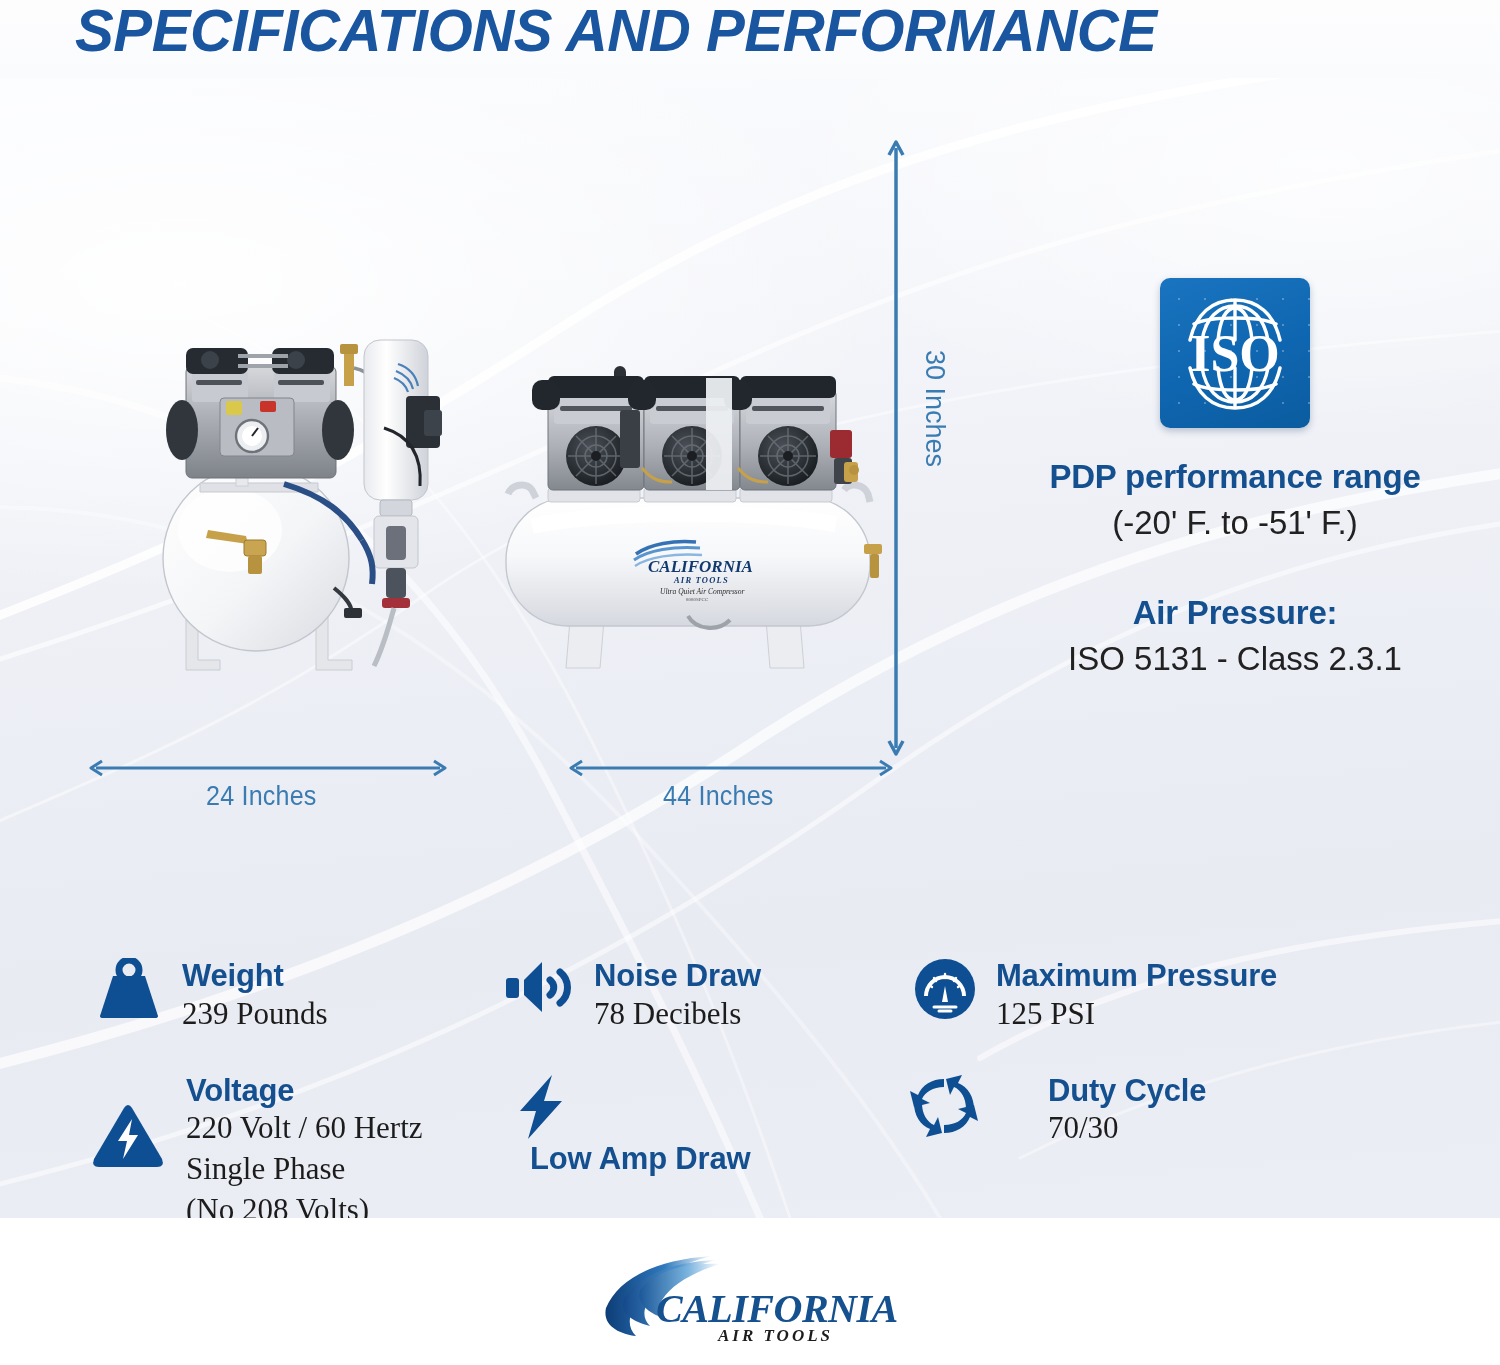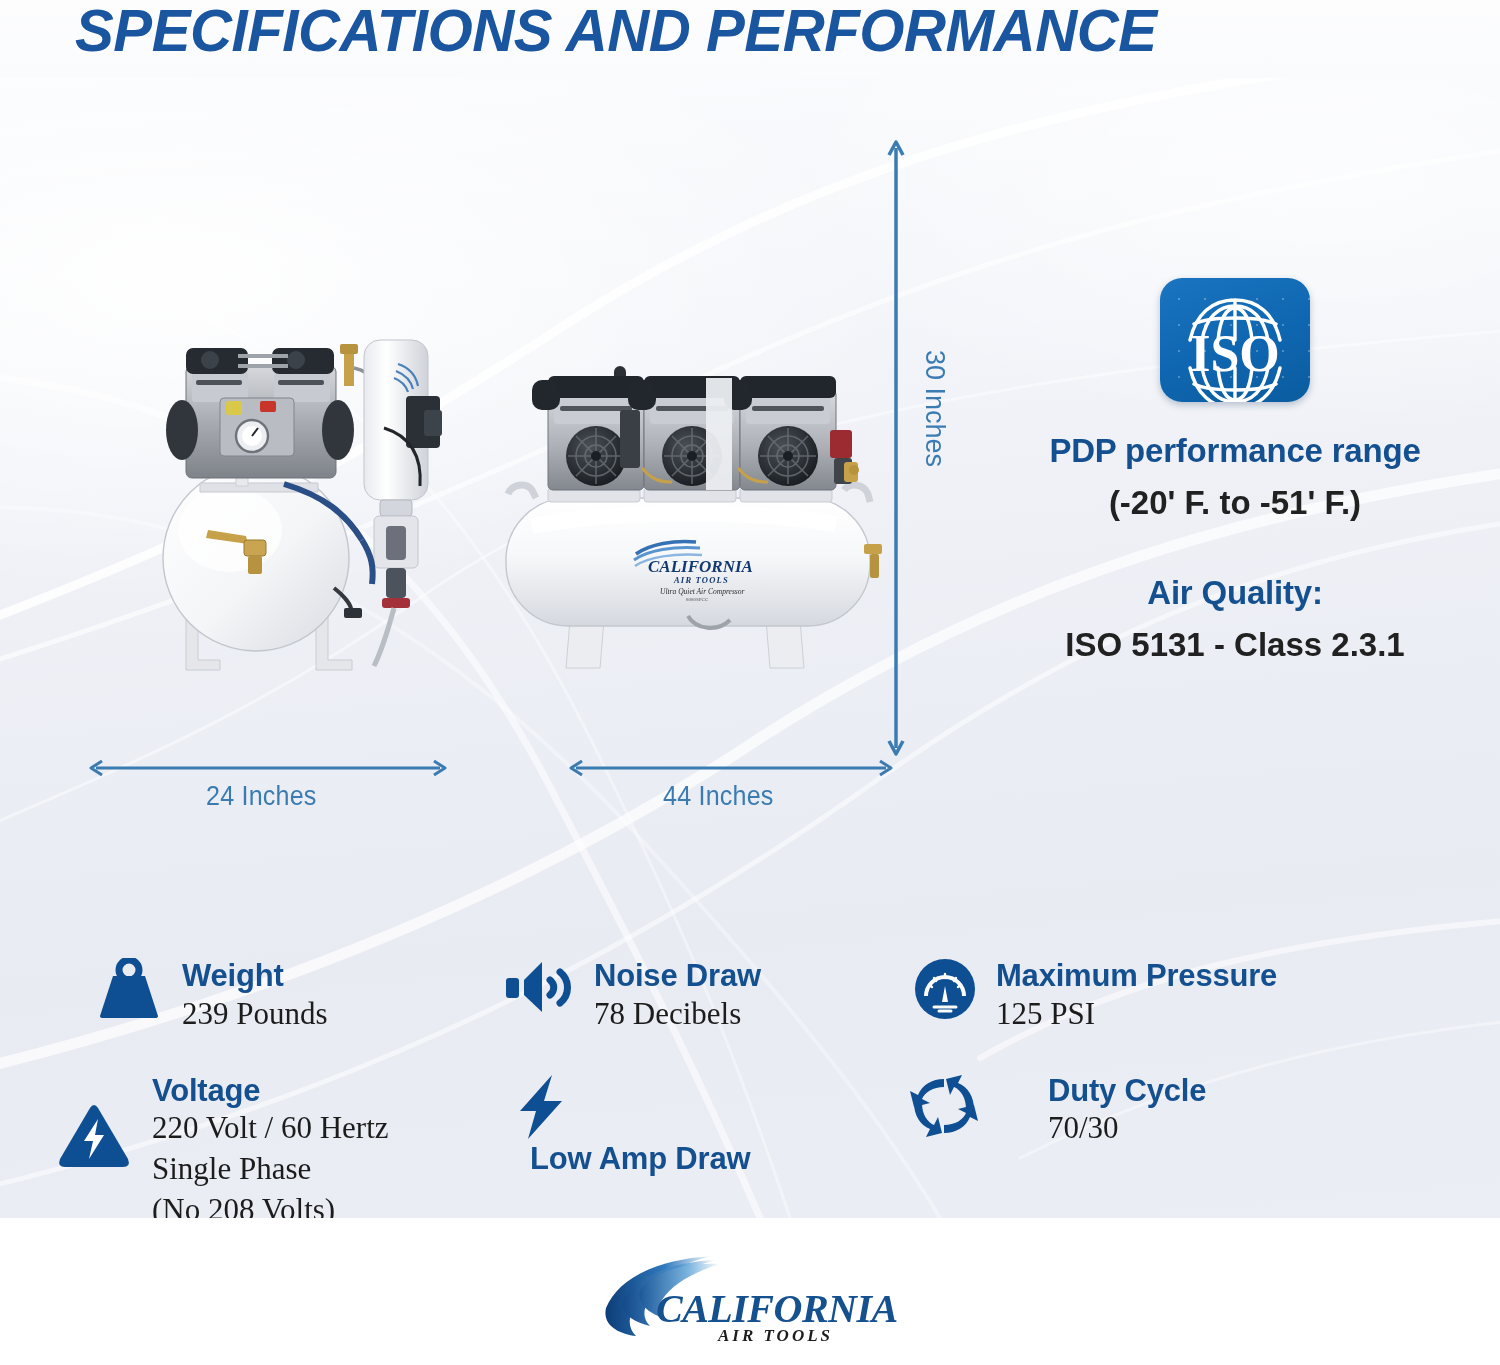--- a/index.html
+++ b/index.html
@@ -55,37 +55,37 @@
     transform: rotate(90deg);
     transform-origin: left top;
   }
 
   
   .iso-col {
     position: absolute; left: 1000px; top: 200px; width: 470px;
     text-align: center;
   }
   .iso-badge {
-    width: 150px; height: 124px; margin: 0 auto;
-    border-radius: 22px;
+    width: 150px; height: 150px; margin: 0 auto;
+    border-radius: 10px;
     background: linear-gradient(160deg,#1a74bf 0%, #0f66b0 55%, #0b5c9f 100%);
     box-shadow: 0 3px 7px rgba(30,60,100,.28);
     position: relative; overflow: hidden;
   }
   .iso-badge .dots { position: absolute; inset: 0; opacity:.5;
     background-image: radial-gradient(rgba(255,255,255,.55) 1px, transparent 1.4px);
     background-size: 26px 26px; background-position: 6px 8px; }
   .iso-text-row {
     margin-top: 30px;
   }
   .iso-head {
     color: #14508f; font-size: 33px; font-weight: 700; letter-spacing: -.2px;
   }
   .iso-sub {
-    color: #212121; font-size: 33px; font-weight: 700; margin-top: 14px; text-align: center;
+    color: #212121; font-size: 33px; font-weight: 400; margin-top: 8px; text-align: center;
   }
   .aq-block { margin-top: 52px; }
 
   
   .specs { position: absolute; left: 0; top: 880px; width: 1500px; }
   .spec-row { display: flex; width: 1500px; }
   .spec-cell { display: flex; align-items: flex-start; }
   .spec-icon { flex: 0 0 auto; display: flex; align-items: flex-start; justify-content: center; }
   .spec-txt { margin-left: 20px; }
   .spec-label {
@@ -367,21 +367,21 @@
         <text x="75" y="93" text-anchor="middle" font-family="Liberation Serif, serif" font-size="52" font-weight="700" fill="#ffffff">ISO</text>
       </svg>
     </div>
 
     <div class="iso-text-row">
       <div class="iso-head">PDP performance range</div>
       <div class="iso-sub">(-20' F. to -51' F.)</div>
     </div>
 
     <div class="aq-block">
-      <div class="iso-head">Air Quality:</div>
+      <div class="iso-head">Air Pressure:</div>
       <div class="iso-sub">ISO 5131 - Class 2.3.1</div>
     </div>
   </div>
 
   <div class="specs">
 
     <div class="spec-row">
 
       <div class="spec-cell" style="width:450px; padding-left:96px;">
         <div class="spec-icon">
@@ -432,21 +432,21 @@
         </div>
         <div class="spec-txt">
           <div class="spec-label">Maximum Pressure</div>
           <div class="spec-value">125 PSI</div>
         </div>
       </div>
     </div>
 
     <div class="spec-row" style="margin-top:38px;">
 
-      <div class="spec-cell" style="width:450px; padding-left:56px;">
+      <div class="spec-cell" style="width:450px; padding-left:90px;">
         <div class="spec-icon" style="margin-top:28px;">
           <svg width="76" height="70" viewBox="0 0 76 70">
             <path d="M34,7 Q38,1 42,7 L72,58 Q75,66 67,66 L9,66 Q1,66 4,58 Z" fill="#0e4e92"></path>
             <path d="M42,18 L28,40 L37,40 L33,58 L48,34 L39,34 Z" fill="#ffffff"></path>
           </svg>
         </div>
         <div class="spec-txt">
           <div class="spec-label">Voltage</div>
           <div class="spec-value">220 Volt / 60 Hertz</div>
           <div class="spec-value">Single Phase</div>

